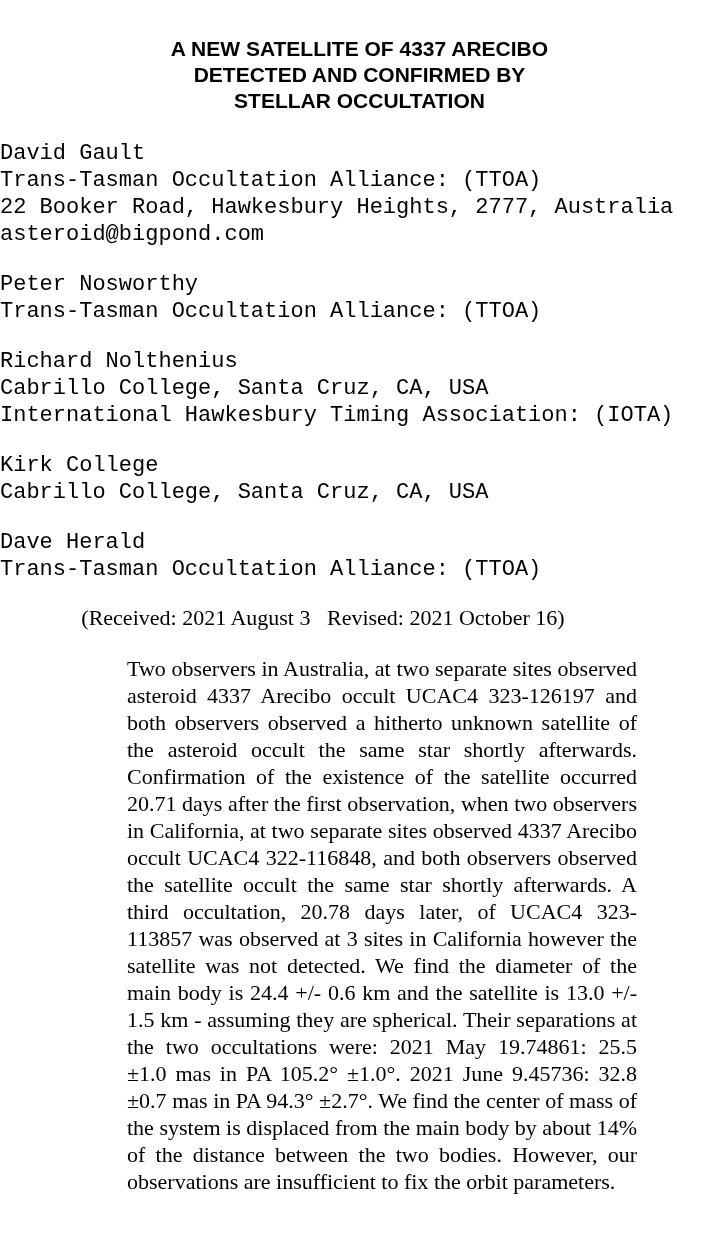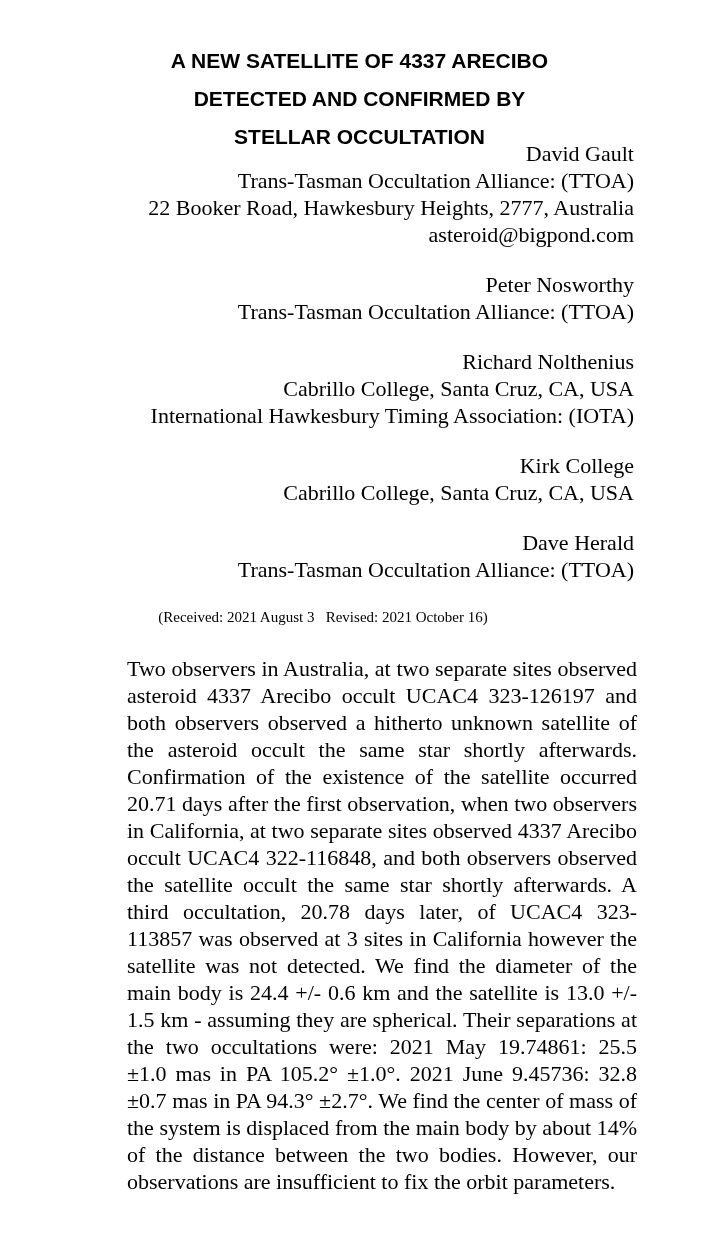--- a/index.html
+++ b/index.html
@@ -3,34 +3,34 @@
 <meta charset="utf-8">
 <style>
   html, body { margin: 0; padding: 0; background: #ffffff; }
   body { width: 719px; height: 1250px; position: relative; overflow: hidden; color: #000; }
   .title {
     position: absolute; top: 36px; left: 0; width: 719px;
     text-align: center;
     font-family: "Liberation Sans", sans-serif;
     font-weight: bold; font-size: 21px; line-height: 26px;
   }
-  .title div { white-space: nowrap; margin-top: 12px; }
+  .title div { white-space: nowrap; }
   .authors {
     position: absolute; top: 140px; left: 0; width: 634px;
-    text-align: right;
-    font-family: Liberation Serif, serif;
+    text-align: left;
+    font-family: Liberation Mono, monospace;
     font-size: 22px; line-height: 27px;
   }
   .author-block { margin-bottom: 23px; }
   .author-block div { white-space: nowrap; }
   .received {
     position: absolute; top: 604px; left: 0; width: 646px;
     text-align: center;
     font-family: "Liberation Serif", serif;
-    font-size: 15px; line-height: 27px; white-space: pre;
+    font-size: 22px; line-height: 27px; white-space: pre;
   }
   .abstract {
     position: absolute; top: 655px; left: 127px; width: 510px;
     font-family: "Liberation Serif", serif;
     font-size: 22px; line-height: 27px;
     text-align: justify; hyphens: none;
   }
 </style>
 </head>
 <body>

